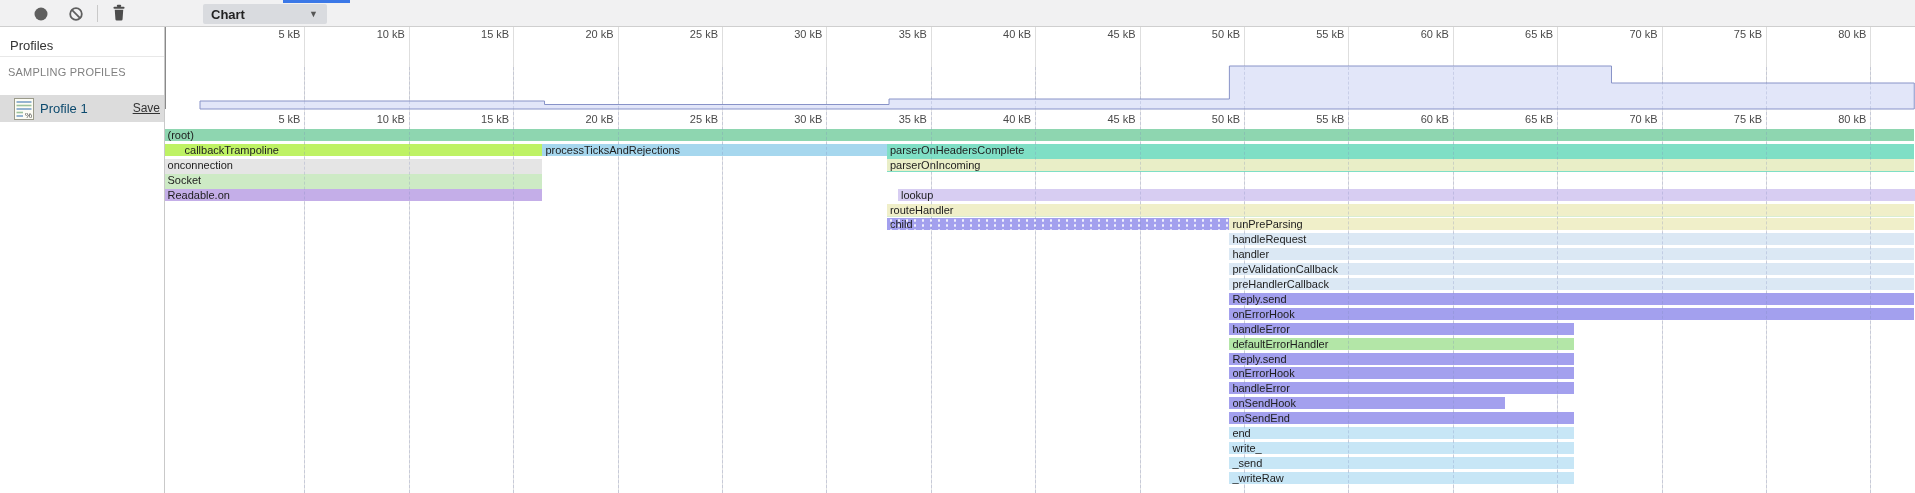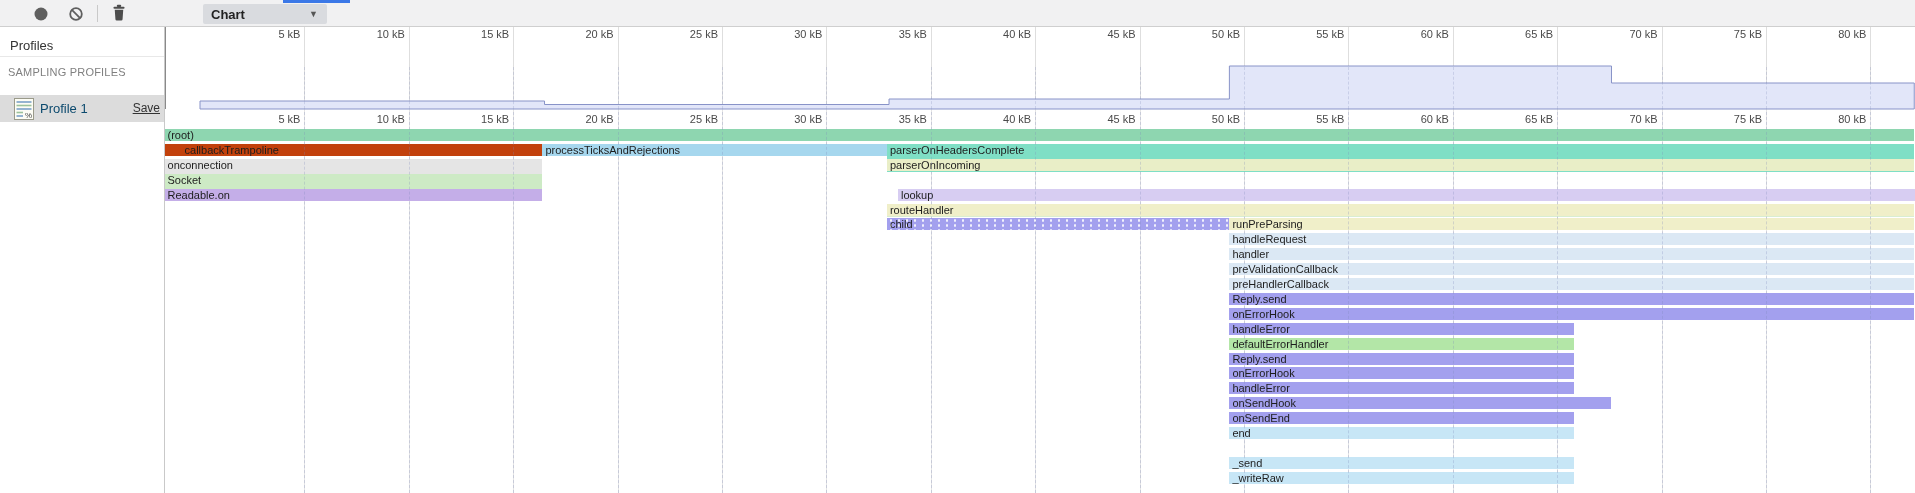--- a/index.html
+++ b/index.html
@@ -188,21 +188,21 @@
       <div class="grid-ov" style="left: 1705.4px;"></div>
       <div class="grid-fl" style="left: 1705.4px;"></div>
       <div class="grid-dash" style="left: 1705.4px;"></div>
       <div class="grid-dash-ov" style="left: 1705.4px;"></div>
       <div class="ruler-label rl-top" style="left: 1701.4px;">80 kB</div>
       <div class="ruler-label rl-flame" style="left: 1701.4px;">80 kB</div>
       <svg class="overview" width="1750" height="83">
         <path d="M 35 82 L 35 74 L 379.52 74 L 379.52 77.5 L 724.04 77.5 L 724.04 72 L 1064.3839999999998 72 L 1064.3839999999998 39 L 1446.4879999999998 39 L 1446.4879999999998 56 L 1749.2479999999998 56 L 1749.2479999999998 82 Z" fill="#e2e6f9" stroke="#8893c8" stroke-width="1"></path>
       </svg>
       <div class="frame" style="left: -0.496px; top: 102px; width: 1749.74px; height: 12px; background-color: rgb(142, 214, 176);">(root)</div>
-      <div class="frame" style="left: -0.496px; top: 116.9px; width: 395px; height: 12px; background-color: #c2410c; padding-left: 20px;">callbackTrampoline</div>
+      <div class="frame" style="left: -0.496px; top: 116.9px; width: 395px; height: 12px; background-color: #bef264; padding-left: 20px;">callbackTrampoline</div>
       <div class="frame" style="left: 377.432px; top: 116.9px; width: 344.52px; height: 12px; background-color: rgb(166, 215, 238);">processTicksAndRejections</div>
       <div class="frame" style="left: 721.952px; top: 116.9px; width: 1027.3px; height: 28px; background-color: rgb(127, 223, 197);">parserOnHeadersComplete</div>
       <div class="frame" style="left: -0.496px; top: 131.8px; width: 377.928px; height: 16px; background-color: #e5e5e5;">onconnection</div>
       <div class="frame" style="left: 721.952px; top: 131.8px; width: 1027.3px; height: 12px; background-color: rgb(233, 238, 199);">parserOnIncoming</div>
       <div class="frame" style="left: -0.496px; top: 146.7px; width: 377.928px; height: 24px; background-color: rgb(205, 234, 197);">Socket</div>
       <div class="frame" style="left: 721.952px; top: 146.7px; width: 1027.3px; height: 12px; background-color: rgb(217, 237, 210); margin-top: 31px;">emit</div>
       <div class="frame" style="left: -0.496px; top: 161.6px; width: 377.928px; height: 12px; background-color: rgb(196, 174, 232);">Readable.on</div>
       <div class="frame" style="left: 721.952px; top: 161.6px; width: 1027.3px; height: 12px; background-color: rgb(215, 205, 242); margin-left: 11px;">lookup</div>
       <div class="frame" style="left: 721.952px; top: 176.5px; width: 1027.3px; height: 12px; background-color: rgb(240, 239, 201);">routeHandler</div>
       <div class="frame dotted" style="left: 721.952px; top: 191.4px; width: 342.432px; height: 12px; background-color: rgb(163, 160, 238);">child</div>
@@ -211,20 +211,21 @@
       <div class="frame" style="left: 1064.38px; top: 221.2px; width: 684.864px; height: 12px; background-color: rgb(219, 232, 244);">handler</div>
       <div class="frame" style="left: 1064.38px; top: 236.1px; width: 684.864px; height: 12px; background-color: rgb(219, 232, 244);">preValidationCallback</div>
       <div class="frame" style="left: 1064.38px; top: 251px; width: 684.864px; height: 12px; background-color: rgb(219, 232, 244);">preHandlerCallback</div>
       <div class="frame" style="left: 1064.38px; top: 265.9px; width: 684.864px; height: 12px; background-color: rgb(163, 160, 238);">Reply.send</div>
       <div class="frame" style="left: 1064.38px; top: 280.8px; width: 684.864px; height: 12px; background-color: rgb(163, 160, 238);">onErrorHook</div>
       <div class="frame" style="left: 1064.38px; top: 295.7px; width: 344.52px; height: 12px; background-color: rgb(163, 160, 238);">handleError</div>
       <div class="frame" style="left: 1064.38px; top: 310.6px; width: 344.52px; height: 12px; background-color: rgb(179, 230, 167);">defaultErrorHandler</div>
       <div class="frame" style="left: 1064.38px; top: 325.5px; width: 344.52px; height: 12px; background-color: rgb(163, 160, 238);">Reply.send</div>
       <div class="frame" style="left: 1064.38px; top: 340.4px; width: 344.52px; height: 12px; background-color: rgb(163, 160, 238);">onErrorHook</div>
       <div class="frame" style="left: 1064.38px; top: 355.3px; width: 344.52px; height: 12px; background-color: rgb(163, 160, 238);">handleError</div>
-      <div class="frame" style="left: 1064.38px; top: 370.2px; width: 382px; height: 12px; background-color: rgb(163, 160, 238);">onSendHook</div>
+      <div class="frame" style="left: 1064.38px; top: 370.2px; width: 276px; height: 12px; background-color: rgb(163, 160, 238);">onSendHook</div>
       <div class="frame" style="left: 1064.38px; top: 385.1px; width: 344.52px; height: 12px; background-color: rgb(163, 160, 238);">onSendEnd</div>
       <div class="frame" style="left: 1064.38px; top: 400px; width: 344.52px; height: 12px; background-color: rgb(199, 230, 246);">end</div>
+      <div class="frame" style="left: 1064.38px; top: 414.9px; width: 344.52px; height: 12px; background-color: rgb(199, 230, 246);">write_</div>
       <div class="frame" style="left: 1064.38px; top: 429.8px; width: 344.52px; height: 12px; background-color: rgb(199, 230, 246);">_send</div>
       <div class="frame" style="left: 1064.38px; top: 444.7px; width: 344.52px; height: 12px; background-color: rgb(199, 230, 246);">_writeRaw</div>
     </div>
 
 </div>
 
 </body></html>

